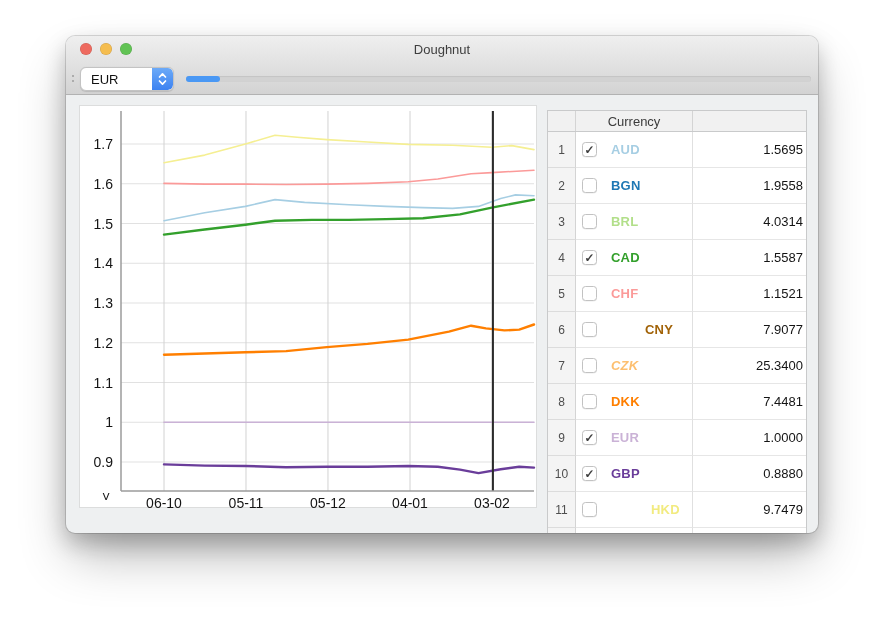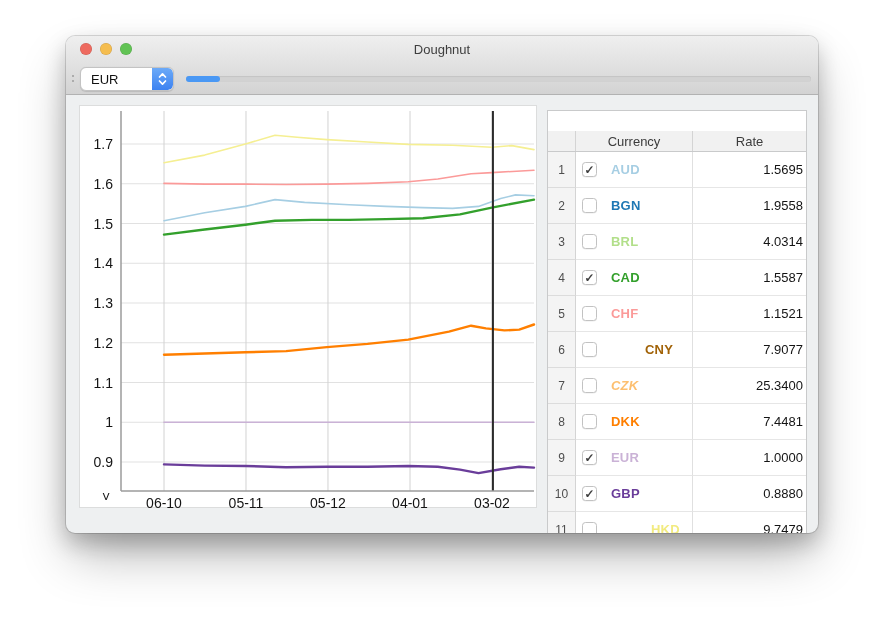--- a/index.html
+++ b/index.html
@@ -32,21 +32,21 @@
 
   
   .chart-box { position:absolute; left:13px; top:69px; width:458px; height:403px;
     background:#ffffff; border:1px solid #dcdddd; }
   #chart-svg { position:absolute; left:-1px; top:-1px; }
   #chart-svg text { font-family:"Liberation Sans",sans-serif; font-size:14px; fill:#141414; }
 
   
   .table { position:absolute; left:481px; top:74px; width:260px; background:#ffffff;
     border:1px solid #c9cacb; border-bottom:none; font-size:13px; }
-  .thead { display:flex; height:21px; background:#f1f1f1; border-bottom:1px solid #c9cacb;margin-top:20px; }
+  .thead { display:flex; height:21px; background:#f1f1f1; border-bottom:1px solid #c9cacb; }
   .thead .h-num { width:28px; border-right:1px solid #d4d4d4; }
   .thead .h-cur { width:117px; border-right:1px solid #d4d4d4; text-align:center; line-height:21px; color:#3c3c3c; }
   .thead .h-rate { flex:1; text-align:center; line-height:21px; color:#3c3c3c; }
   .trow { display:flex; height:36px; }
   .trow .num { width:28px; background:#f4f4f4; border-right:1px solid #d4d4d4; border-bottom:1px solid #dcdcdc;
     text-align:center; line-height:36px; font-size:12px; color:#4e4e4e; }
   .trow .cur { width:117px; border-right:1px solid #e0e0e0; border-bottom:1px solid #e6e6e6;
     display:flex; align-items:center; padding-left:6px; }
   .trow .rate { flex:1; border-bottom:1px solid #e6e6e6; text-align:right; line-height:36px; padding-right:3px; color:#141414; }
   .cb { width:15px; height:15px; border:1px solid #c2c2c2; border-radius:3.5px; background:#fff;
@@ -130,21 +130,20 @@
           <text x="331.01300000000003" y="403" text-anchor="middle">04-01</text>
           <text x="413.005" y="403" text-anchor="middle">03-02</text>
           <text x="27" y="397" text-anchor="middle" font-size="11">˅</text>
         </svg>
     </div>
 
     <div class="table">
       <div class="thead">
         <div class="h-num"></div>
         <div class="h-cur">Currency</div>
-        <div class="h-rate">Rate</div>
       </div>
       <div id="table-body">
           <div class="trow">
     <div class="num">1</div>
     <div class="cur">
       <span class="cb">✓</span>
       <span class="code" style="color: rgb(166, 206, 227);">AUD</span>
     </div>
     <div class="rate">1.5695</div>
   </div>

